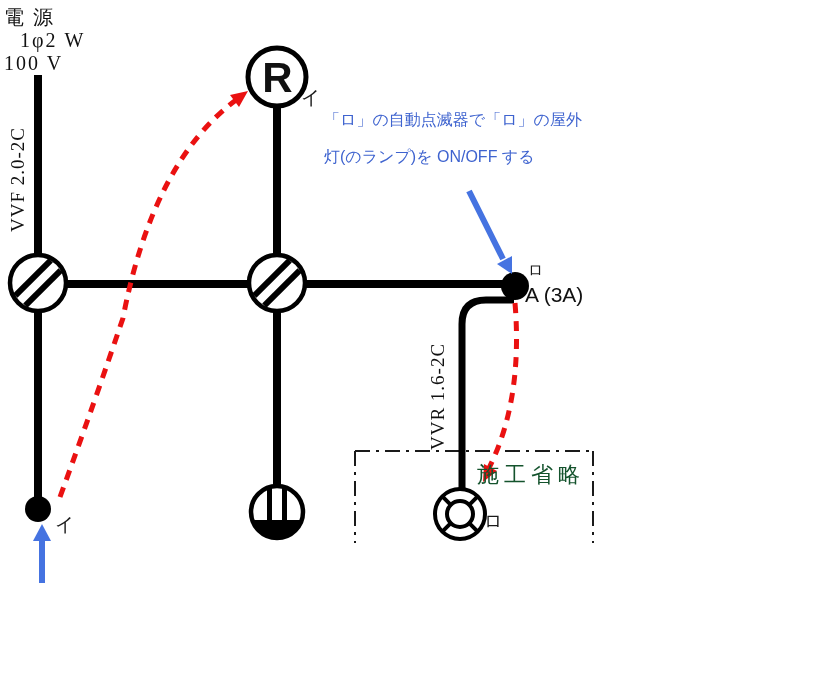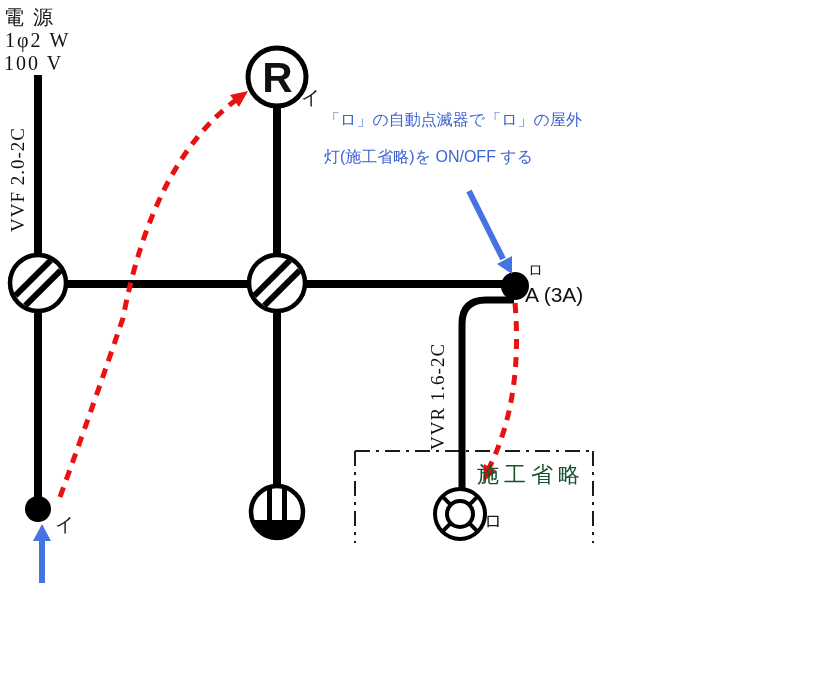--- a/index.html
+++ b/index.html
@@ -85,21 +85,21 @@
       <line x1="469" y1="191" x2="503" y2="259"></line>
       <polygon points="512,274 497,264 512,256" stroke="none"></polygon>
     </g>
     <g stroke="#4573e1" stroke-width="6" fill="#4573e1">
       <line x1="42" y1="583" x2="42" y2="538"></line>
       <polygon points="42,524 33,541 51,541" stroke="none"></polygon>
     </g>
   </svg>
 
   <div class="abs serif src-line" style="left:4px;top:6px;">電 源</div>
-  <div class="abs serif src-line" style="left:5px;top:29px;">1φ2 W</div>
+  <div class="abs serif src-line" style="left:20px;top:29px;">1φ2 W</div>
   <div class="abs serif src-line" style="left:4px;top:52px;text-align:right;">100 V</div>
 
   <div class="abs serif cable-label" style="left:7px;top:232px;">VVF 2.0-2C</div>
 
   <div class="abs serif cable-label" style="left:427px;top:450px;">VVR 1.6-2C</div>
 
   <div class="abs sans r-letter" style="left:249px;top:49px;width:57px;height:57px;">R</div>
 
   <div class="abs serif kana-label" style="left:301px;top:85px;">イ</div>
 
@@ -108,19 +108,19 @@
   <div class="abs serif kana-label" style="left:528px;top:261px;font-size:15px;">ロ</div>
 
   <div class="abs sans diagram-label" style="left:525px;top:283px;font-size:21px;text-align:right;">A (3A)</div>
 
   <div class="abs serif kana-label" style="left:484px;top:509px;font-size:18px;">ロ</div>
 
   <div class="abs serif construction-label" style="left:477px;top:460px;">施工省略</div>
 
   <div class="abs annotation" style="left:324px;top:101px;">
     <div>「ロ」の自動点滅器で「ロ」の屋外</div>
-    <div>灯(施工省略)を ON/OFF する</div>
+    <div>灯(のランプ)を ON/OFF する</div>
   </div>
 
   <div class="abs annotation" style="left:6px;top:588px;">
   </div>
 
 </div>
 
 </body></html>

